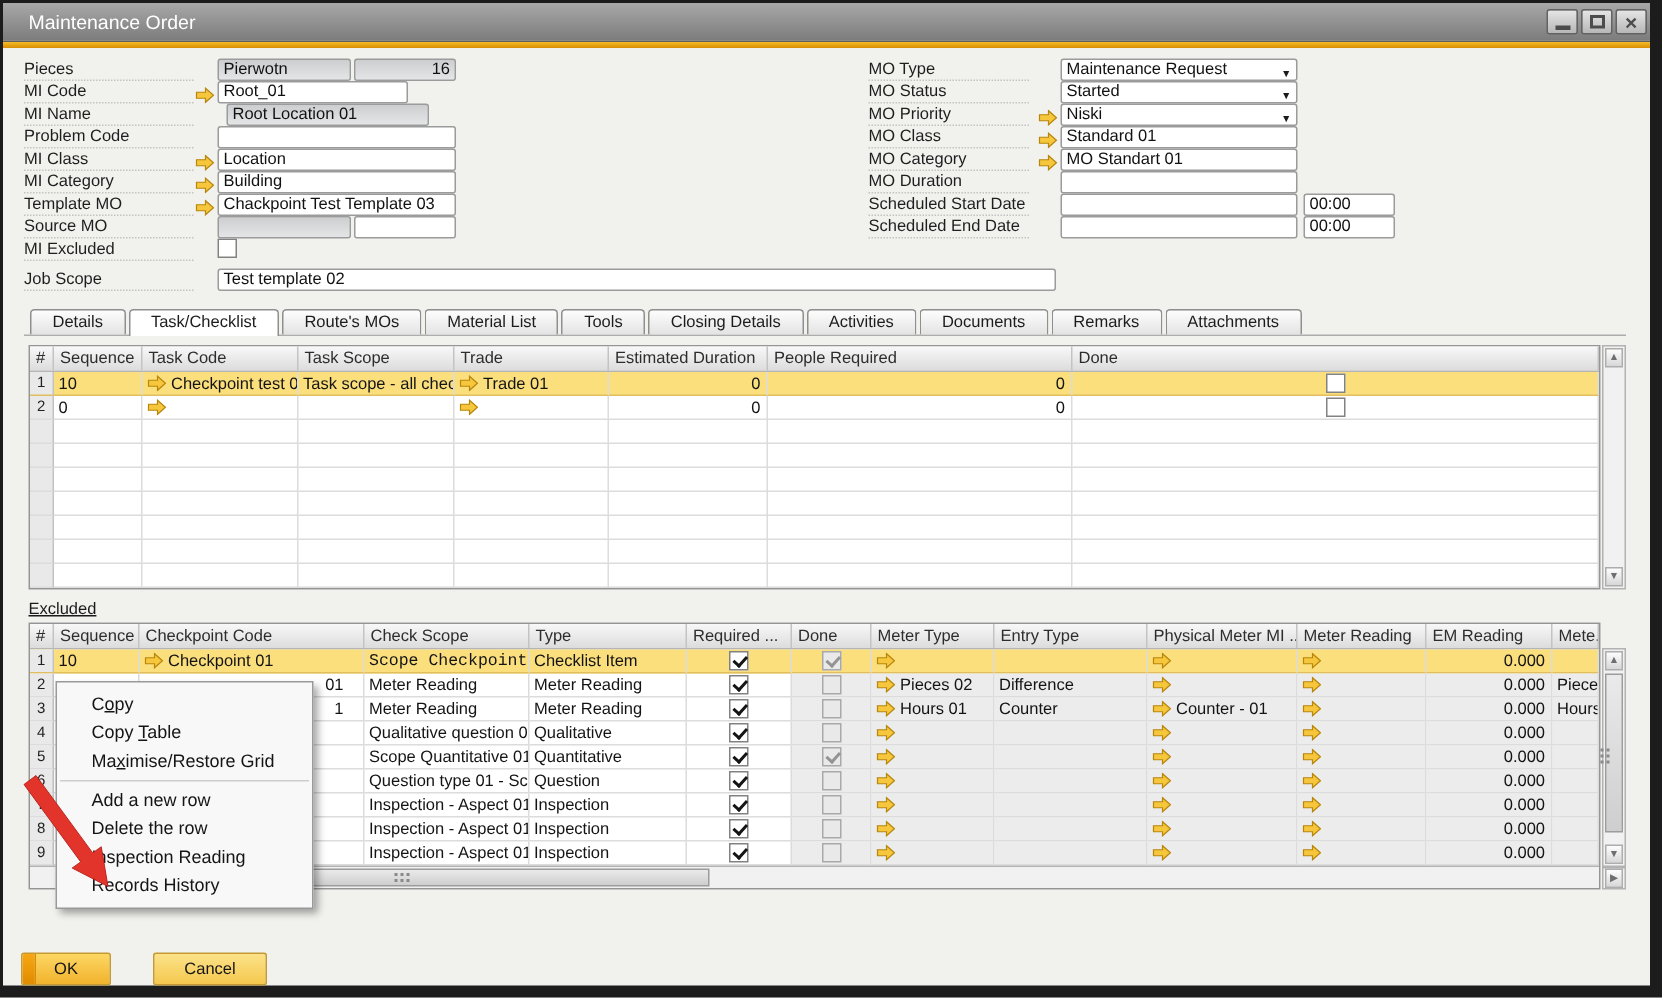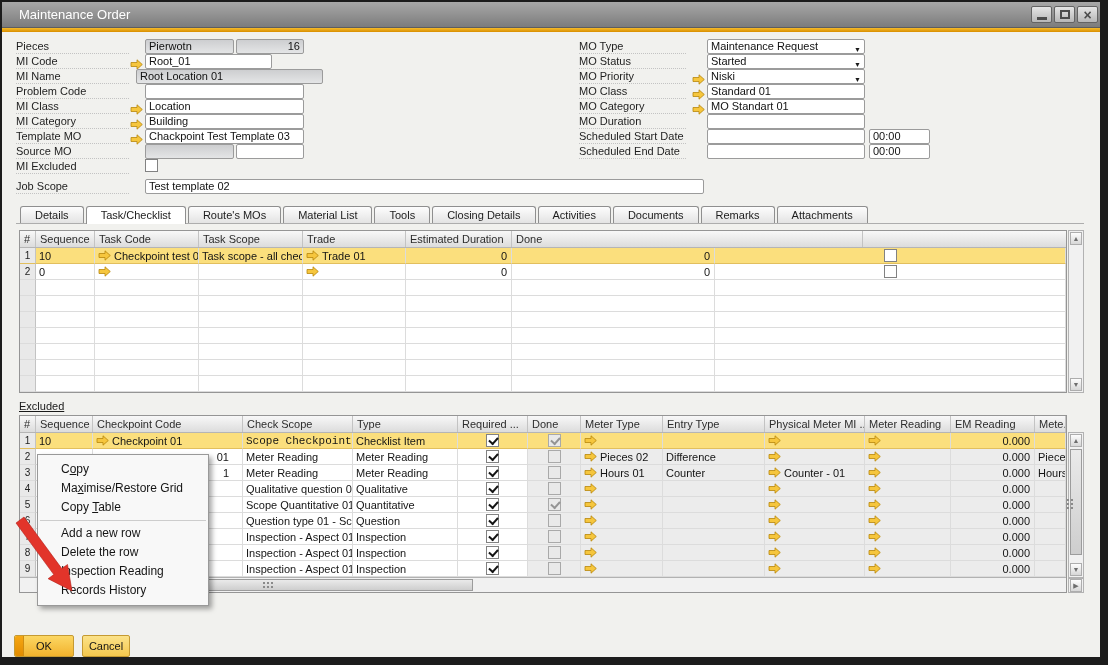--- a/index.html
+++ b/index.html
@@ -57,21 +57,21 @@
   
   #ctxmenu{position:absolute;left:35px;top:452px;width:172px;background:#f8f8f8;border:1px solid #999;box-shadow:3px 3px 5px rgba(0,0,0,.35);padding:5px 0;z-index:50}
   .mitem{height:19px;line-height:19px;padding-left:23px;font-size:12px;color:#151515;white-space:nowrap}
   .msep{height:1px;background:#cdcdcd;margin:3px 2px}
   
   #redarrow{position:absolute;left:6px;top:505px;z-index:60}
   
   .btn{position:absolute;top:633px;height:22px;border:1px solid #c59a32;border-radius:2px;display:flex;align-items:center;justify-content:center;font-size:11px;color:#151515}
   #ok-btn{left:12px;width:60px;background:linear-gradient(#fcd763,#f2b22d)}
   #ok-stripe{position:absolute;left:0;top:0;bottom:0;width:9px;background:linear-gradient(#f6a713,#e18b00);border-right:1px solid #cf8d12;border-radius:2px 0 0 2px}
-  #cancel-btn{left:80px;width:48px;background:linear-gradient(#fbe289,#f5c84e)}
+  #cancel-btn{left:100px;width:76px;background:linear-gradient(#fbe289,#f5c84e)}
 </style>
 </head>
 <body>
 
 <div id="win">
 
   <div id="titlebar">
     <span class="title">Maintenance Order</span>
     <div class="winbtn" style="left:1029px">
         <span class="g-min"></span>
@@ -89,21 +89,21 @@
   <div class="field dis" style="left:143px;top:37px;width:89px">Pierwotn</div>
   <div class="field dis num" style="left:234px;top:37px;width:68px">16</div>
 
   <div class="label" style="left:14px;top:53px;width:113px">MI Code</div>
   <span class="larrow" style="left:128px;top:54px"><svg width="13" height="11" viewBox="0 0 13 11">
         <path d="M1 3.5 H7 V0.8 L12.3 5.5 L7 10.2 V7.5 H1 Z" fill="#f6c63d" stroke="#b8860b" stroke-width="0.8"></path>
       </svg></span>
   <div class="field" style="left:143px;top:52px;width:127px">Root_01</div>
 
   <div class="label" style="left:14px;top:68px;width:113px">MI Name</div>
-  <div class="field dis" style="left:134px;top:67px;width:187px">Root Location 01</div>
+  <div class="field dis" style="left:149px;top:67px;width:135px">Root Location 01</div>
 
   <div class="label" style="left:14px;top:83px;width:113px">Problem Code</div>
   <div class="field" style="left:143px;top:82px;width:159px"></div>
 
   <div class="label" style="left:14px;top:98px;width:113px">MI Class</div>
   <span class="larrow" style="left:128px;top:99px"><svg width="13" height="11" viewBox="0 0 13 11">
         <path d="M1 3.5 H7 V0.8 L12.3 5.5 L7 10.2 V7.5 H1 Z" fill="#f6c63d" stroke="#b8860b" stroke-width="0.8"></path>
       </svg></span>
   <div class="field" style="left:143px;top:97px;width:159px">Location</div>
 
@@ -179,20 +179,21 @@
     </div>
 
   <div class="grid" id="task-grid" style="left:17px;top:228px;width:1048px;height:163px">
       <div class="hrow">
         <div class="hcell" style="width: 16px;">#</div>
         <div class="hcell" style="width: 59px;">Sequence</div>
         <div class="hcell" style="width: 104px;">Task Code</div>
         <div class="hcell" style="width: 104px;">Task Scope</div>
         <div class="hcell" style="width: 103px;">Trade</div>
         <div class="hcell" style="width: 106px;">Estimated Duration</div>
+        <div class="hcell" style="width: 203px;">People Required</div>
         <div class="hcell" style="width: 351px;">Done</div>
       </div>
       <div class="row sel">
         <div class="cell numcell" style="width: 16px;">1</div>
         <div class="cell" style="width: 59px;">
           <span>10</span>
         </div>
         <div class="cell" style="width: 104px;">
           <span class="ar">
             <svg width="13" height="11" viewBox="0 0 13 11">
@@ -768,22 +769,22 @@
         <span class="grip" style="transform:rotate(90deg)"></span>
       </div>
     <div class="sbarr bot">▼</div>
   </div>
   <div class="sb" style="left:1066px;top:576px;width:16px;height:15px">
     <div class="sbarr" style="top:0">▶</div>
   </div>
 
   <div id="ctxmenu">
       <div class="mitem"><span>C</span><u>o</u><span>py</span></div>
+      <div class="mitem"><span>Copy </span><u>T</u><span>able</span></div>
       <div class="mitem"><span>Ma</span><u>x</u><span>imise/Restore Grid</span></div>
-      <div class="mitem"><span>Copy </span><u>T</u><span>able</span></div>
       <div class="msep"></div>
       <div class="mitem">Add a new row</div>
       <div class="mitem">Delete the row</div>
       <div class="mitem">Inspection Reading</div>
       <div class="mitem">Records History</div>
     </div>
 
   <svg id="redarrow" width="80" height="95" viewBox="0 0 80 95">
     <polygon points="8,16 45.8,67.6 40.1,71.7 64,84 59.5,57.5 53.8,61.6 16,10" fill="#e2342a" stroke="#b31f17" stroke-width="0.6"></polygon>
   </svg>

